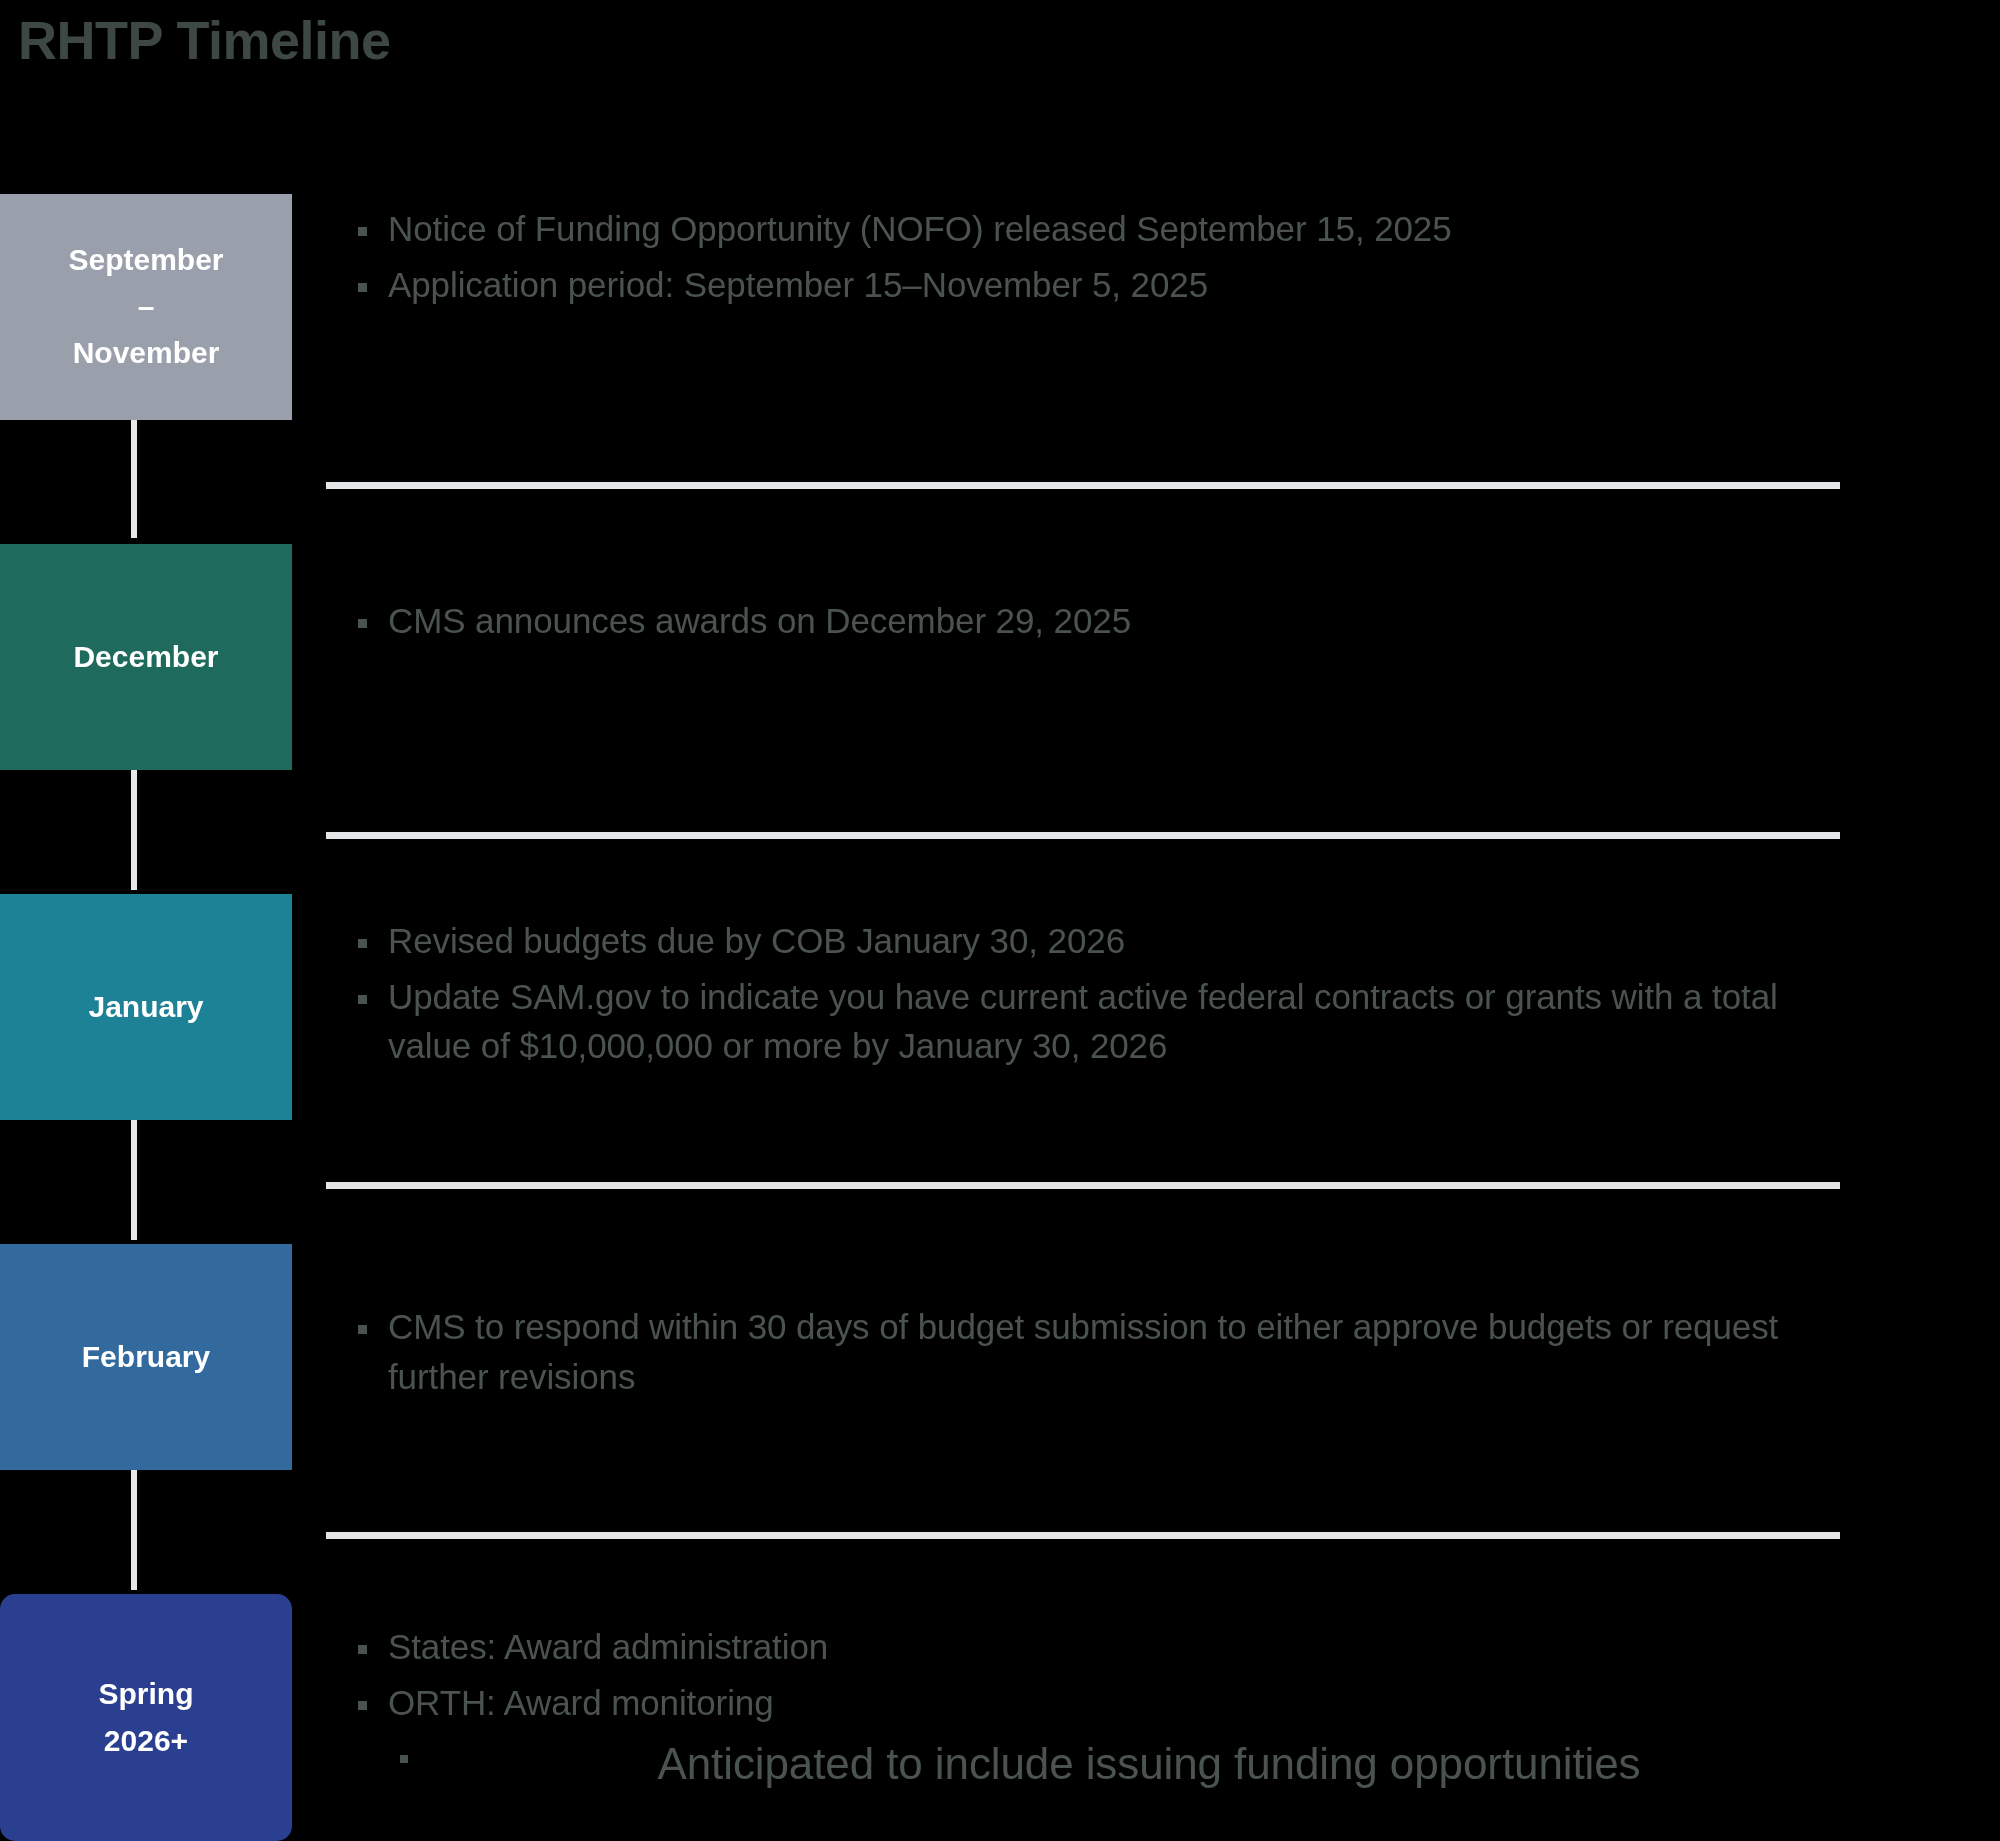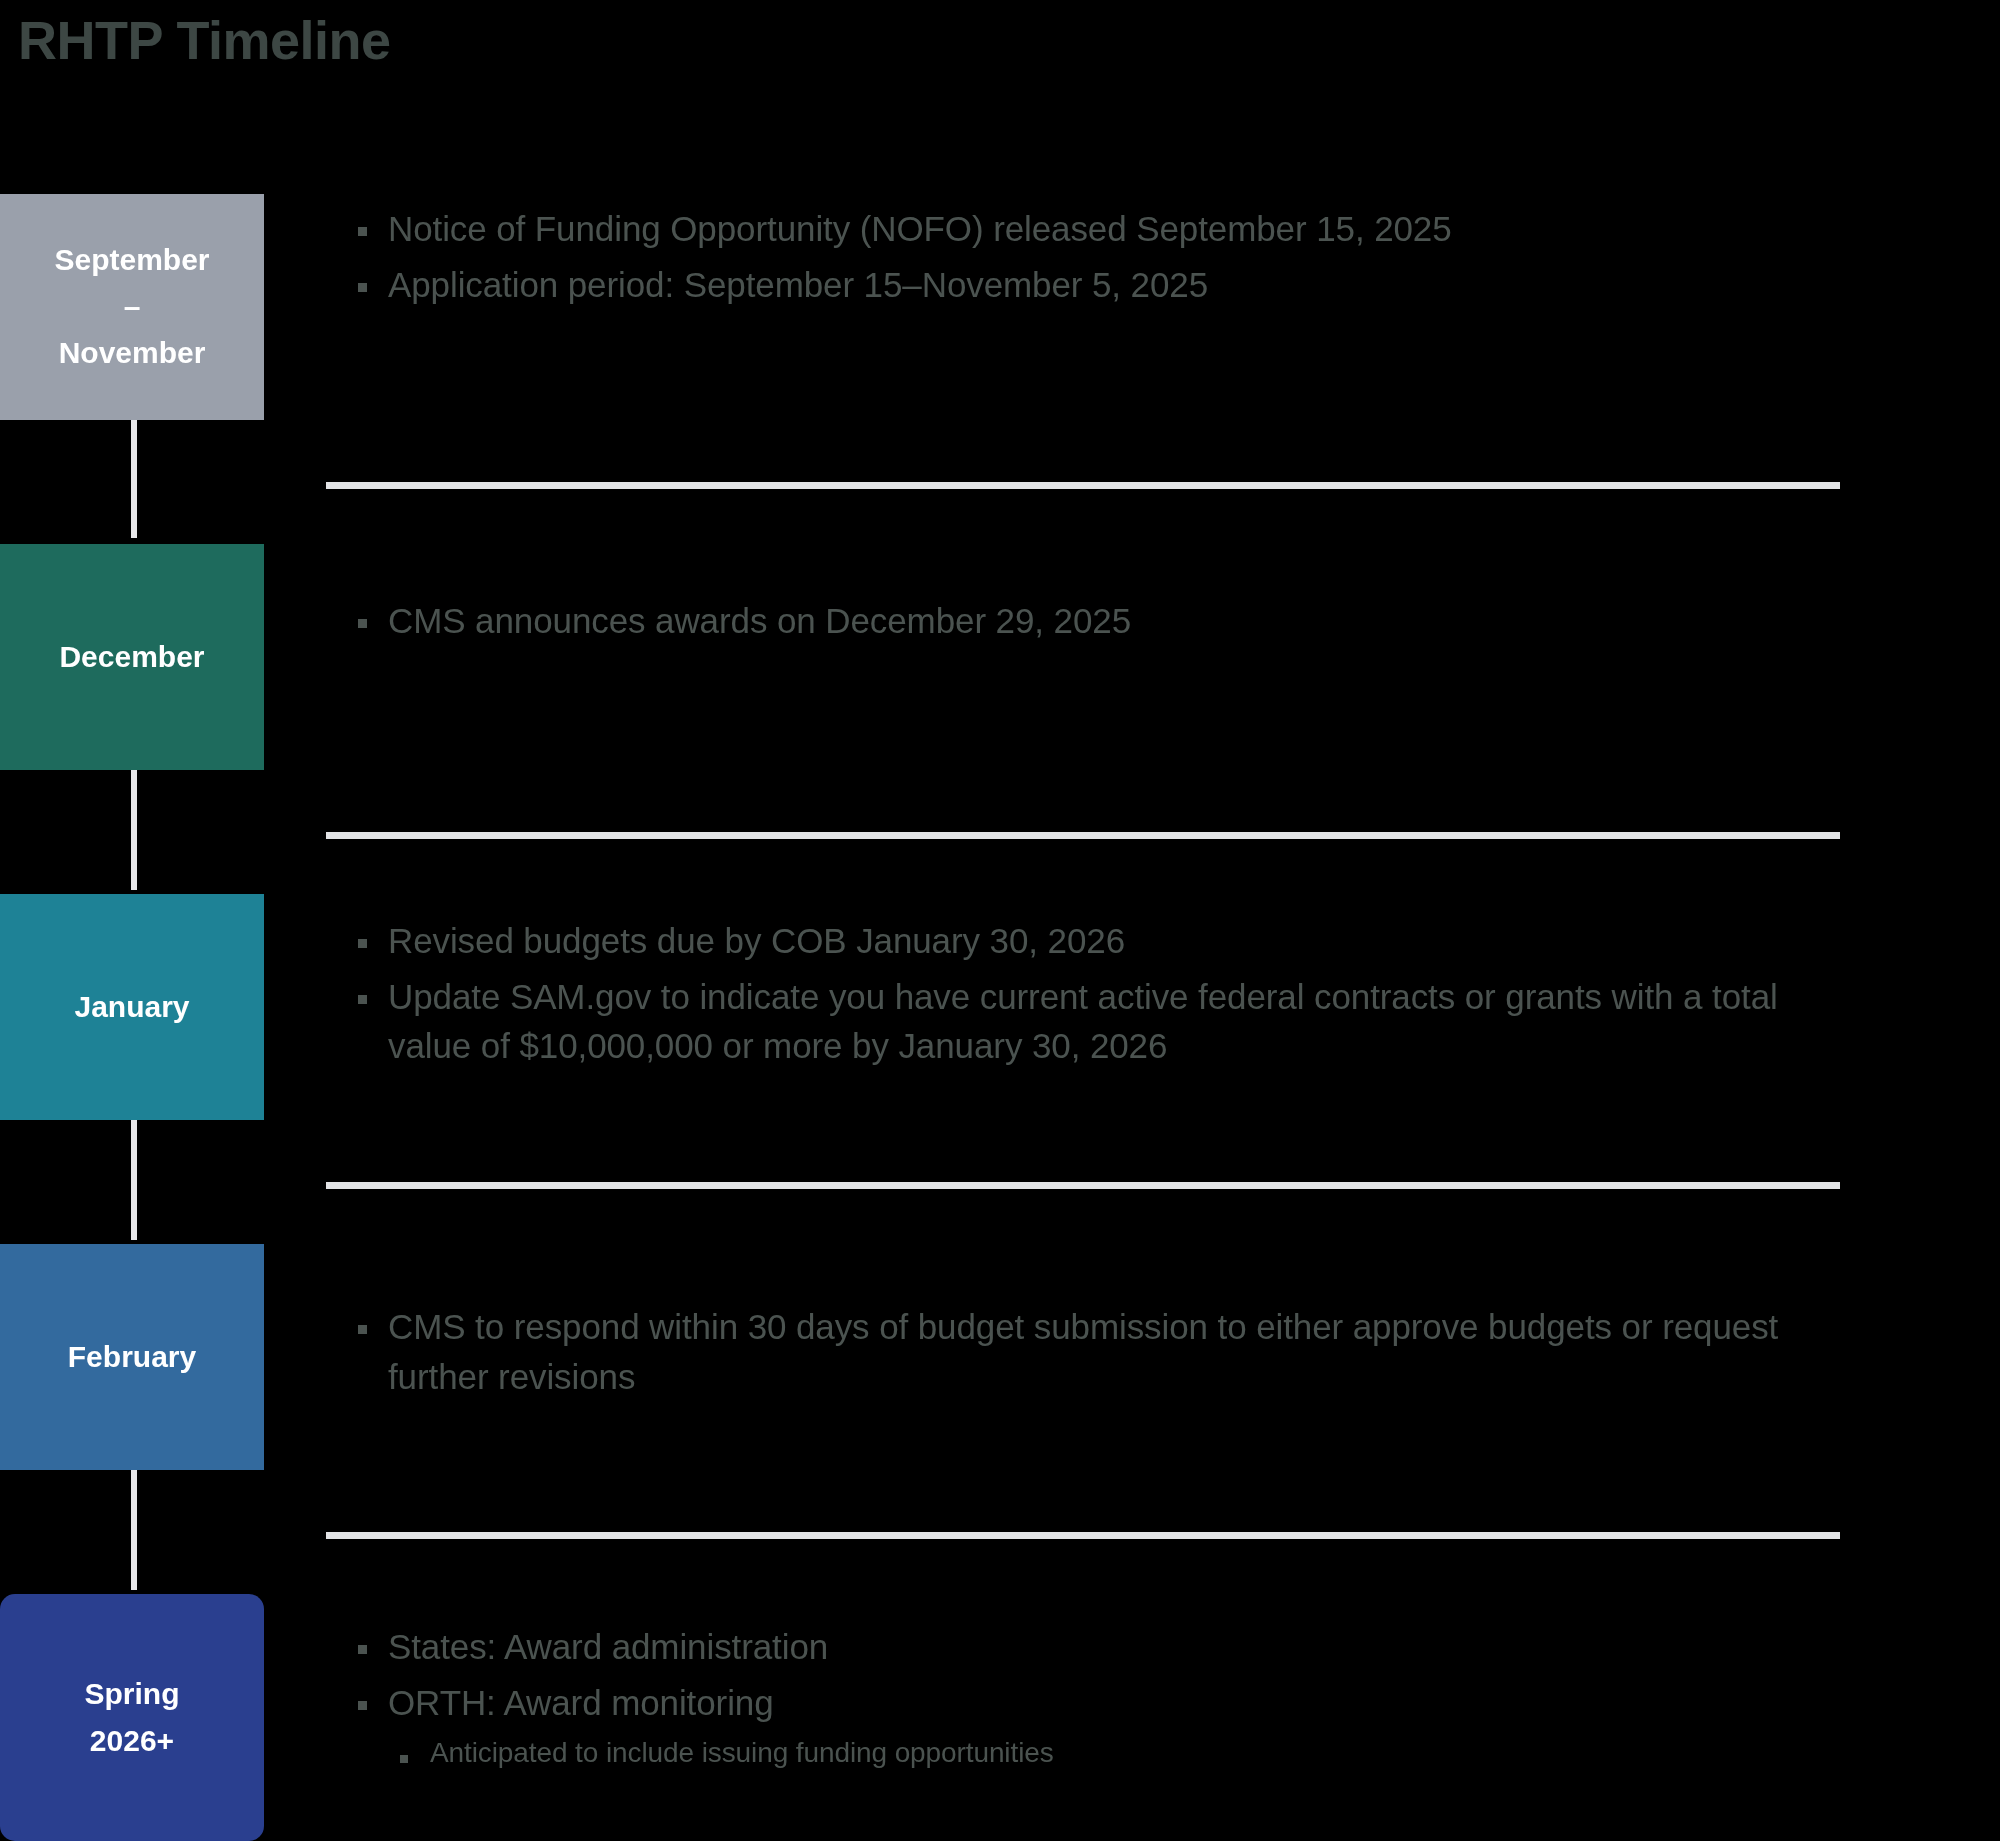--- a/index.html
+++ b/index.html
@@ -42,21 +42,21 @@
   .row {
     position: absolute;
     left: 0;
     width: 2000px;
     z-index: 2;
   }
 
   .month-box {
     position: absolute;
     left: 0;
-    width: 264px;
+    width: 292px;
     display: flex;
     flex-direction: column;
     align-items: center;
     justify-content: center;
     color: #ffffff;
     font-size: 30px;
     font-weight: 700;
     line-height: 1.55;
     text-align: center;
     box-sizing: border-box;
@@ -84,21 +84,22 @@
     content: "";
     position: absolute;
     left: 10px;
     top: 23px;
     width: 9px;
     height: 9px;
     background: #4b5350;
   }
   .bullet.sub {
     margin-left: 42px;
-    font-size: 28px;
+    font-size: 44px;
+    text-align: center;
   }
   .bullet.sub::before {
     top: 22px;
     width: 8px;
     height: 8px;
   }
 
   
   .divider {
     position: absolute;

